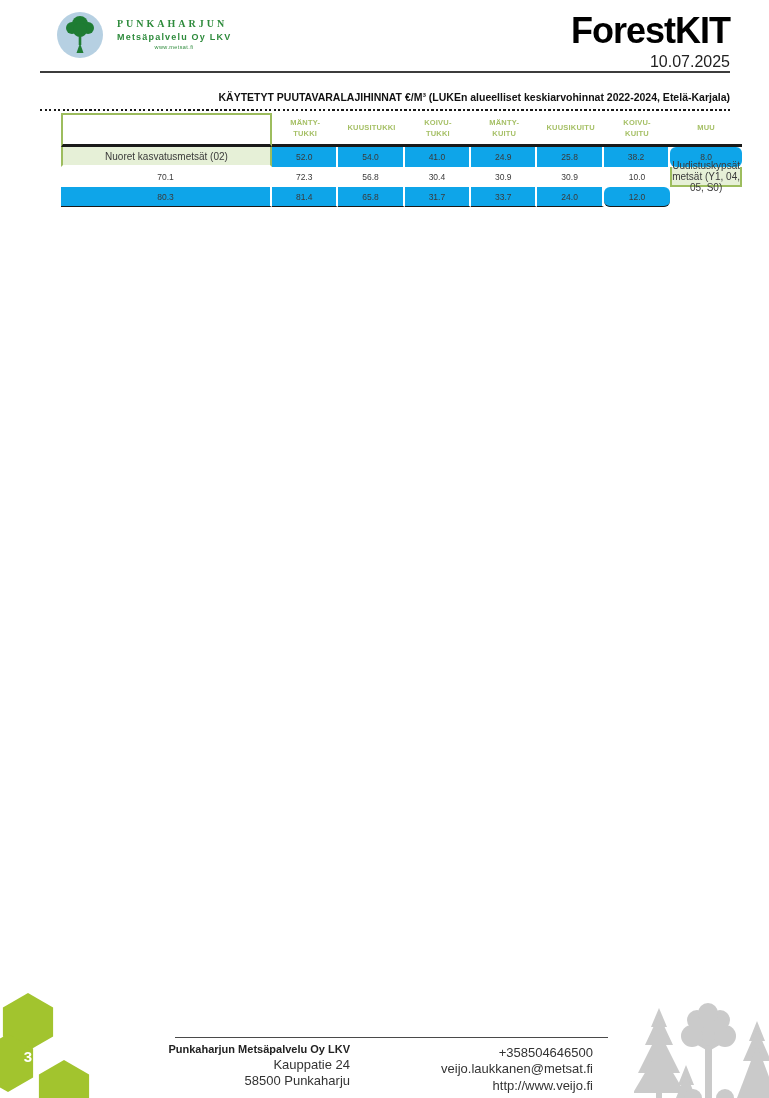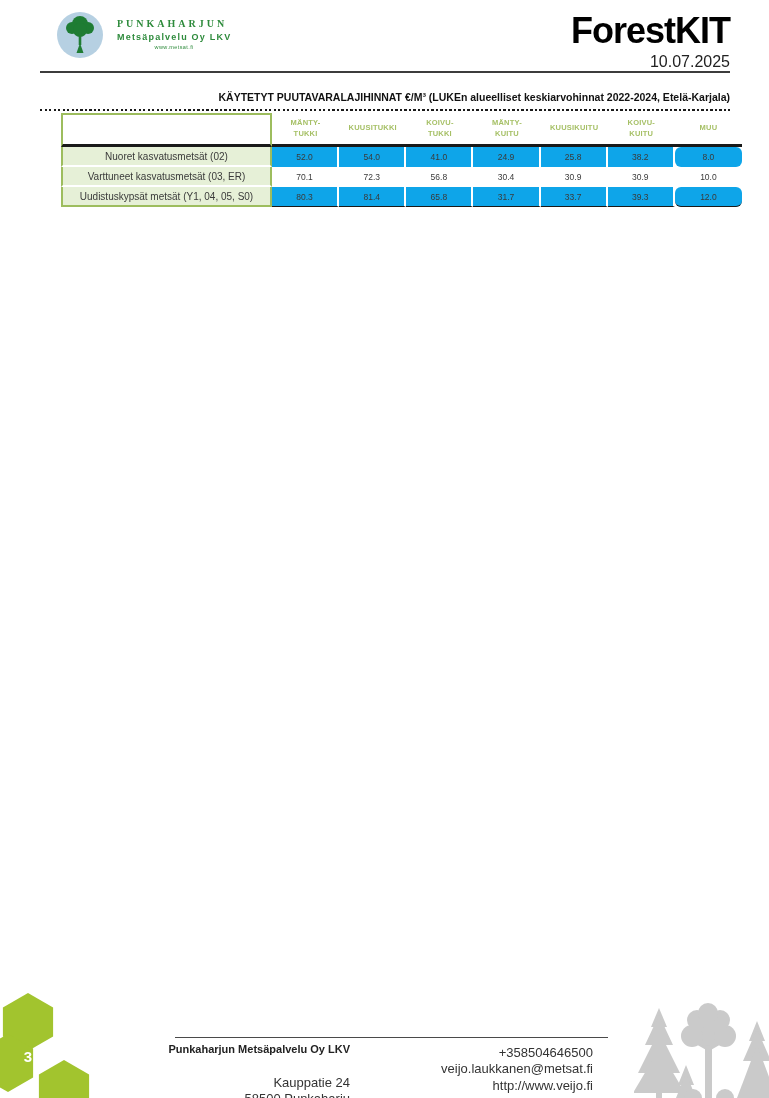--- a/index.html
+++ b/index.html
@@ -65,21 +65,21 @@
     display: flex; align-items: center; justify-content: center;
     border-right: 2px solid #ffffff;
   }
   .shade { background: #0ea5e9; }
   .last-col { border-right: none; border-radius: 6px; }
   .bot { border-bottom: 1.5px solid #191919; }
 
   
   .footer-rule { position: absolute; left: 175px; width: 433px; top: 1037px; border-top: 1.5px solid #4a4a4a; }
   .footer-left  { position: absolute; left: 150px; top: 1043px; width: 200px; text-align: right; }
-  .footer-company { font-size: 11px; font-weight: bold; color: #222; margin-bottom: 20px; }
+  .footer-company { font-size: 11px; font-weight: bold; color: #222; margin-bottom: 2px; }
   .footer-line { font-size: 13px; color: #333; line-height: 1.25; }
   .footer-right { position: absolute; left: 420px; top: 1045px; width: 173px; text-align: right; }
 
   
   .hex-graphic  { position: absolute; left: 0; top: 992px; width: 100px; height: 106px; }
   .tree-graphic { position: absolute; left: 634px; top: 1003px; width: 135px; height: 95px; }
 </style>
 </head>
 <body>
 
@@ -119,35 +119,34 @@
 KUITU</div>
     <div class="th">MUU</div>
     <div class="lab">Nuoret kasvatusmetsät (02)</div>
     <div class="td shade">52.0</div>
     <div class="td shade">54.0</div>
     <div class="td shade">41.0</div>
     <div class="td shade">24.9</div>
     <div class="td shade">25.8</div>
     <div class="td shade">38.2</div>
     <div class="td shade last-col">8.0</div>
-    <div class="lab">Varttuneet kasvatusmetsät (03, ER)</div>
     <div class="td">70.1</div>
     <div class="td">72.3</div>
     <div class="td">56.8</div>
     <div class="td">30.4</div>
     <div class="td">30.9</div>
     <div class="td">30.9</div>
     <div class="td last-col">10.0</div>
     <div class="lab lab-last">Uudistuskypsät metsät (Y1, 04, 05, S0)</div>
     <div class="td shade bot">80.3</div>
     <div class="td shade bot">81.4</div>
     <div class="td shade bot">65.8</div>
     <div class="td shade bot">31.7</div>
     <div class="td shade bot">33.7</div>
-    <div class="td shade bot">39.3</div>
+    <div class="td shade bot">24.0</div>
     <div class="td shade last-col bot">12.0</div>
   </div>
 
 <div class="footer-rule"></div>
 <div class="footer-left">
   <div class="footer-company">Punkaharjun Metsäpalvelu Oy LKV</div>
   <div class="footer-line">Kauppatie 24</div>
   <div class="footer-line">58500 Punkaharju</div>
 </div>
 <div class="footer-right">

